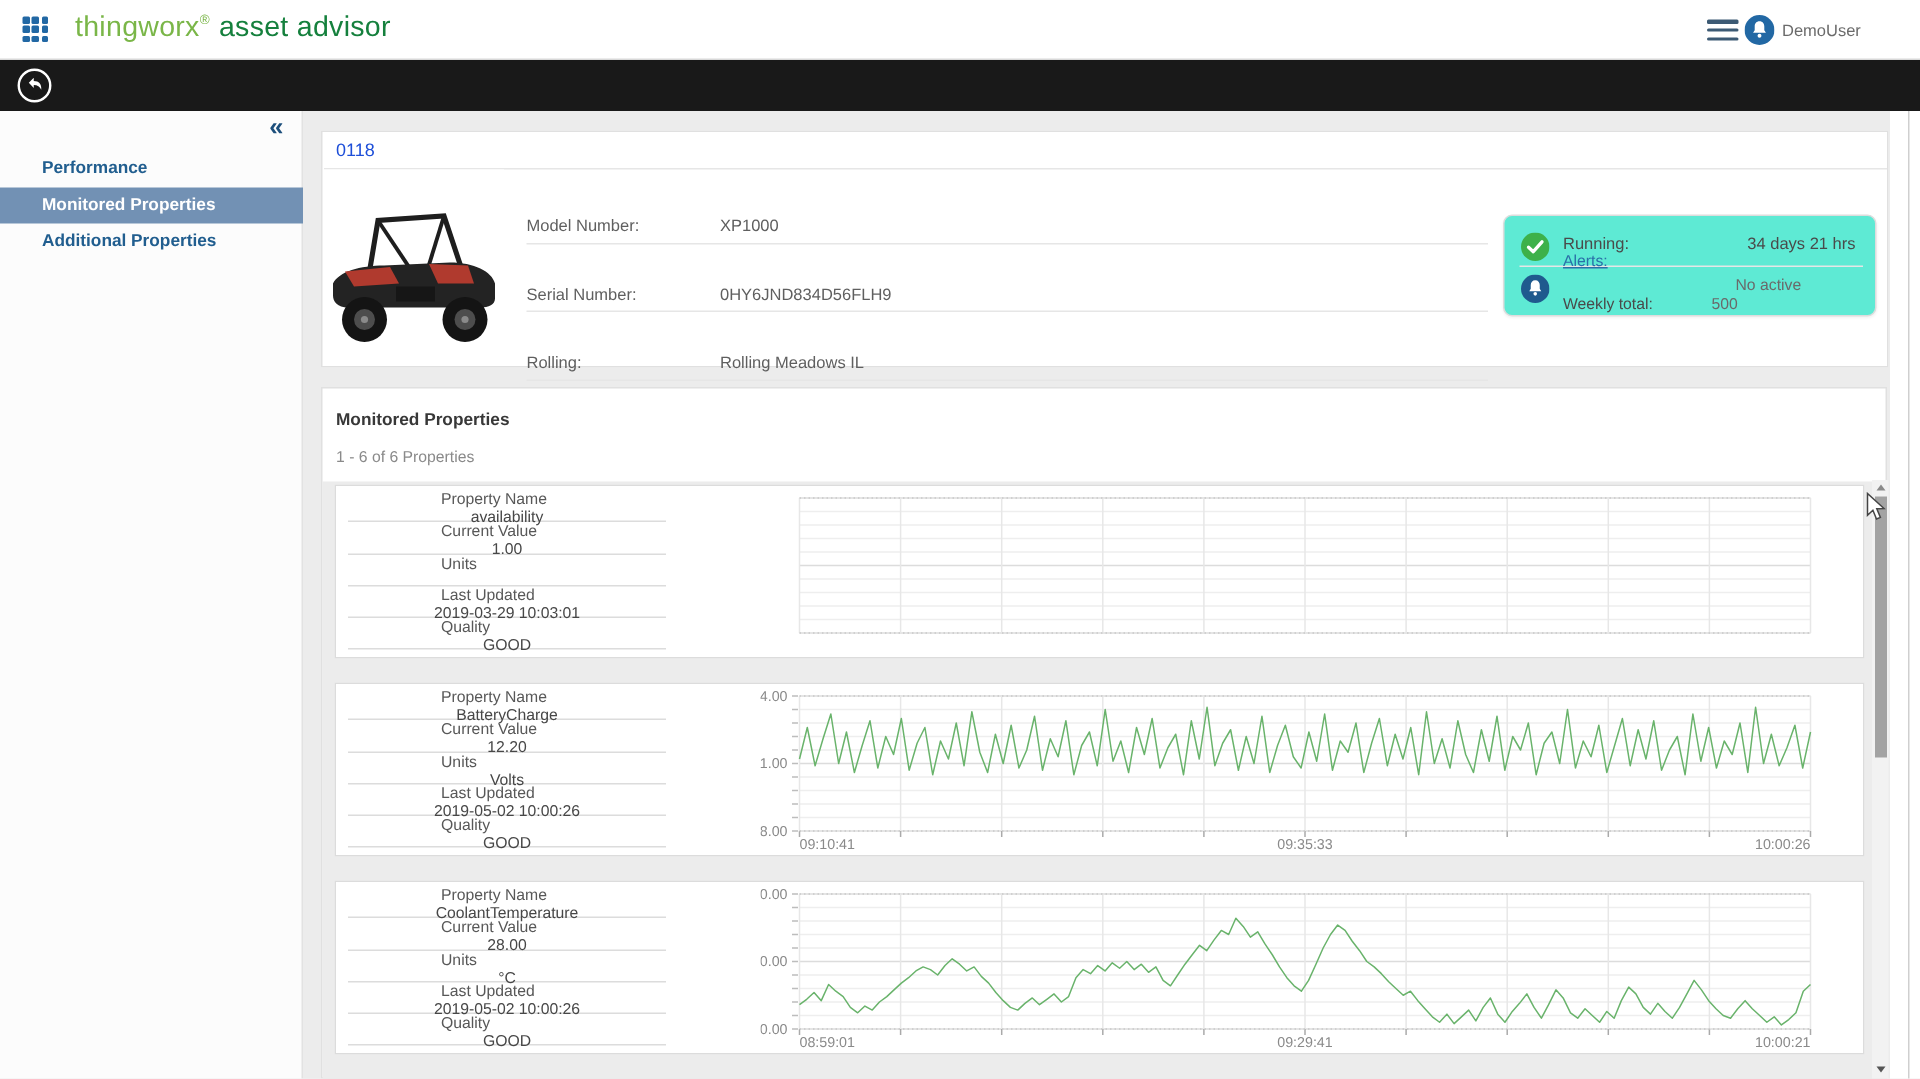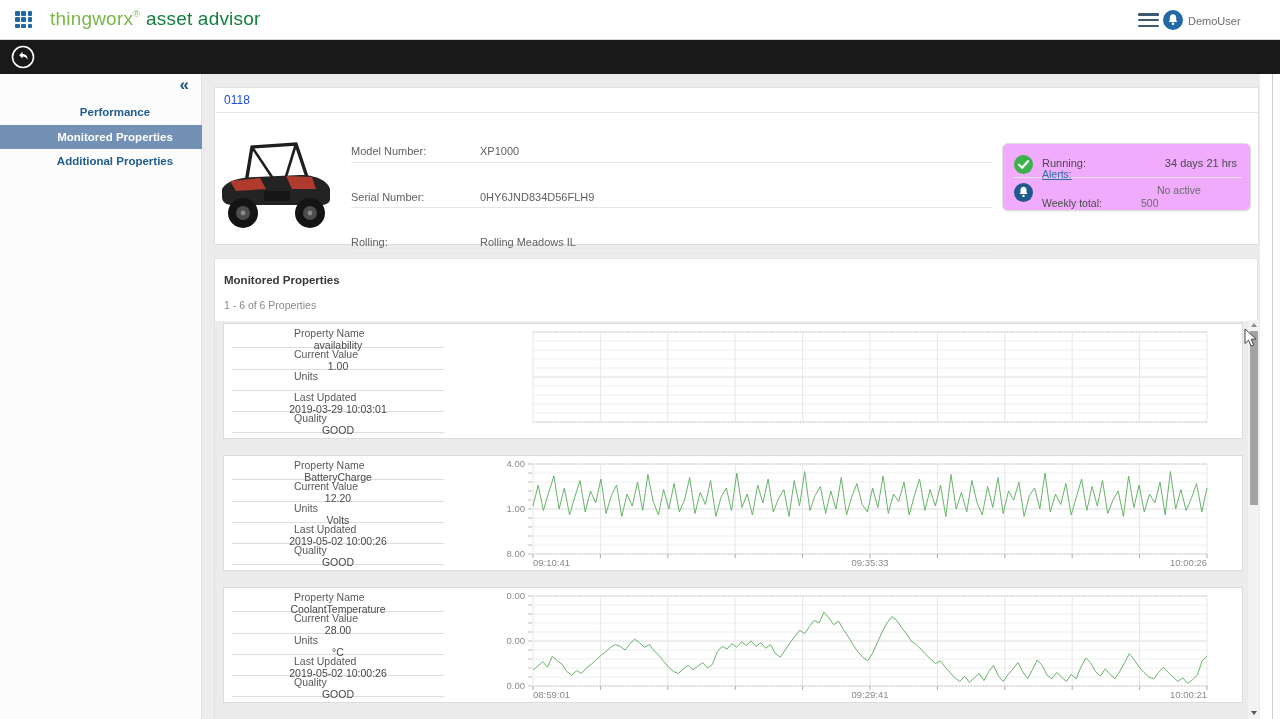--- a/index.html
+++ b/index.html
@@ -24,21 +24,21 @@
 
   
   #blackbar { position:absolute; left:0; top:40px; width:1280px; height:34px; background:#191919; z-index:5; }
   #back-btn { position:absolute; left:11px; top:5px; width:24px; height:24px; cursor:pointer; }
 
   
   #sidebar { position:absolute; left:0; top:74px; width:202px; height:645px;
     background:#fcfcfc; border-right:1px solid #e2e2e2; }
   #collapse { position:absolute; right:12px; top:2px; font-size:17px; font-weight:bold;
     color:#1d4f7c; cursor:pointer; line-height:18px; }
-  #nav { position:absolute; left:0; top:26px; width:202px;text-align:center; }
+  #nav { position:absolute; left:0; top:26px; width:202px; }
   .nav-item { height:24.5px; line-height:24.5px; padding-left:28px; font-size:11.5px;
     font-weight:bold; color:#215e8f; cursor:pointer; }
   .nav-item.selected { background:#7291b4; color:#fff; }
 
   
   #main { position:absolute; left:202px; top:74px; width:1058px; height:645px; background:#ececec; }
   #right-strip { position:absolute; left:1260px; top:74px; width:20px; height:645px; background:#fff; }
   #right-strip .vline { position:absolute; left:12px; top:0; width:1px; height:645px; background:#cfcfcf; }
 
   .card { background:#fff; border:1px solid #e0e0e0; }
@@ -49,21 +49,21 @@
   #asset-title-divider { position:absolute; left:1px; top:24px; width:1042px; height:1px; background:#e6e6e6; }
   #asset-img { position:absolute; left:1px; top:25px; width:120px; height:131px; background:#fff; }
   #detail-rows { position:absolute; left:136px; top:29px; width:641px; }
   .d-row { height:21.5px; border-bottom:1px solid #e6e6e6; font-size:11px; color:#5f5f5f;
     display:flex; align-items:center;margin-top:24px; }
   .d-row .lab { width:108px; }
   .d-row .val { margin-left:21px; }
 
   
   #status-card { position:absolute; left:787px; top:55px; width:249px; height:68px;
-    background:#f0abfc; border:1px solid #ddd; border-radius:6px; box-shadow:0 1px 2px rgba(0,0,0,.06); }
+    background:#5eead4; border:1px solid #ddd; border-radius:6px; box-shadow:0 1px 2px rgba(0,0,0,.06); }
   .st-ic { position:absolute; left:11px; width:19px; height:19px; }
   #st-run-lab { position:absolute; left:39px; top:13px; font-size:11px; color:#4a4a4a; }
   #st-run-val { position:absolute; right:13px; top:13px; font-size:11px; color:#4a4a4a; }
   #st-div { position:absolute; left:10px; top:33px; width:229px; height:1px; background:#e6e6e6; }
   #st-alerts-lab { position:absolute; left:39px; top:24px; font-size:10.5px; color:#2a6fa8;
     text-decoration:underline; cursor:pointer; }
   #st-weekly-lab { position:absolute; left:39px; top:53px; font-size:10.5px; color:#4a4a4a; }
   #st-alerts-val { position:absolute; left:138px; top:40px; font-size:10.5px; color:#6a6a6a;margin-left:16px; }
   #st-weekly-val { position:absolute; left:138px; top:53px; font-size:10.5px; color:#6a6a6a; }
 

